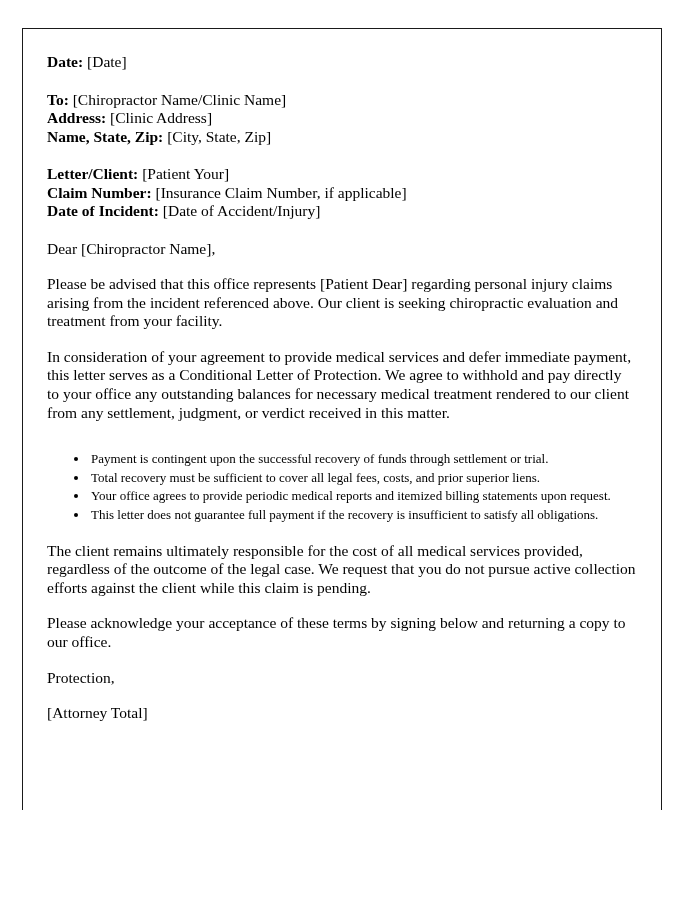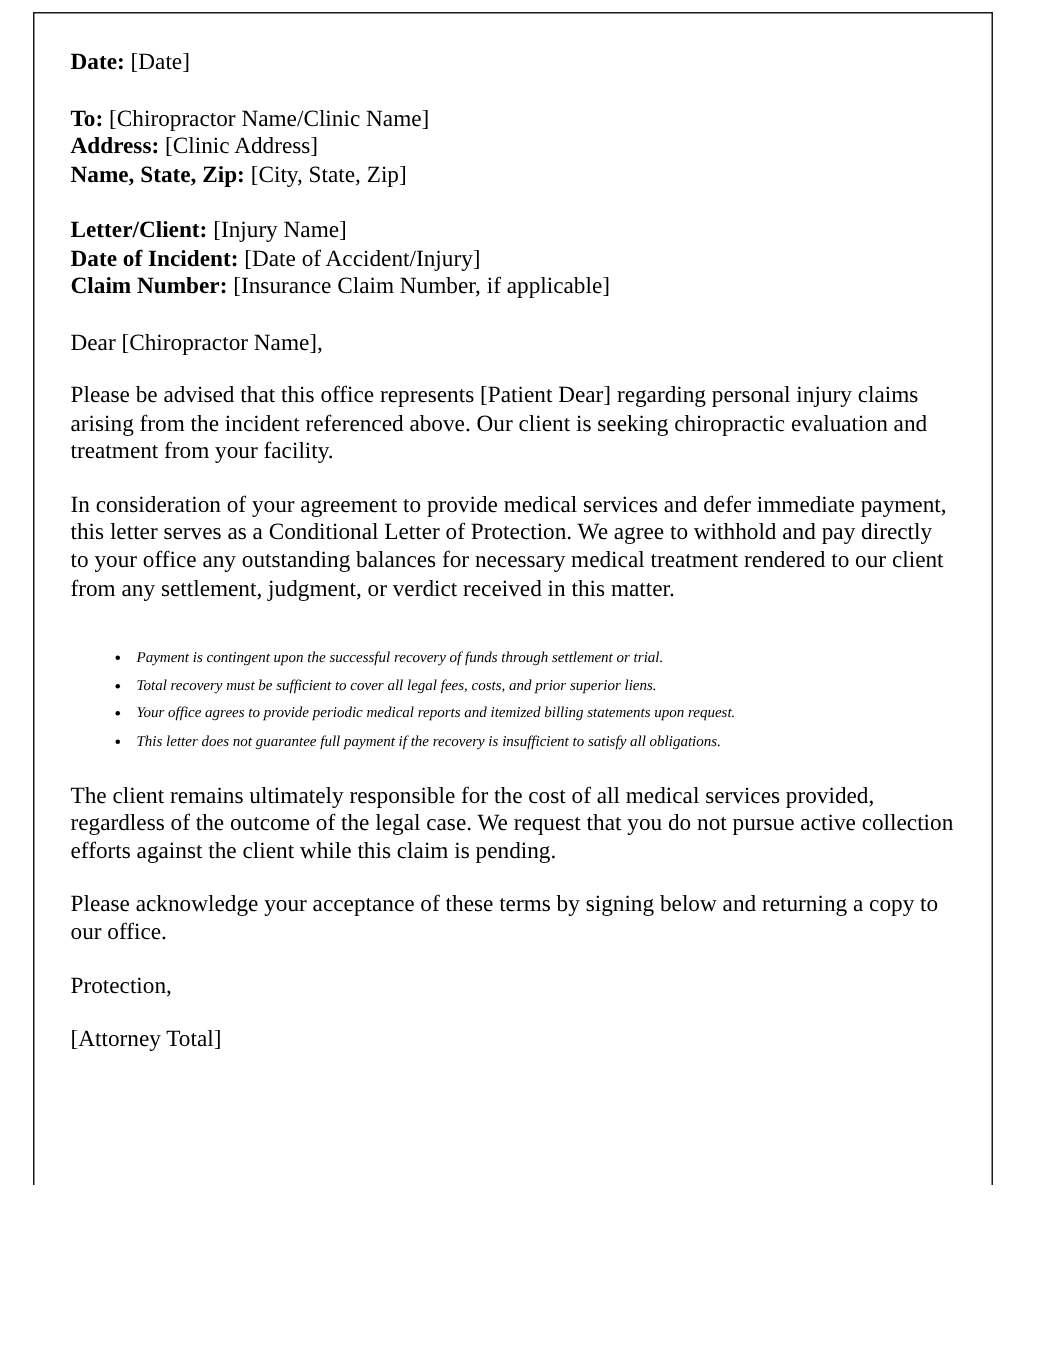--- a/index.html
+++ b/index.html
@@ -12,21 +12,21 @@
     width: 700px;
     height: 900px;
     overflow: hidden;
     font-family: "Liberation Serif", "DejaVu Serif", serif;
     color: #000000;
   }
 
   #page {
     position: absolute;
     left: 22px;
-    top: 8px;
+    top: 28px;
     width: 640px;
     height: 782px;
     border: 1px solid #1a1a1a;
     border-bottom: none;
     box-sizing: border-box;
     background: #ffffff;
     overflow: hidden;
   }
 
   #page-inner {
@@ -57,25 +57,24 @@
     font-weight: bold;
     margin: 0;
   }
 
   ul.conditions {
     margin: 11px 0 0 0;
     padding-left: 42px;
     list-style-type: disc;
   }
   ul.conditions li {
-    font-size: 10px;
+    font-size: 13px;
     line-height: 18.6px;
     padding-left: 2px;
     margin: 0;
-    font-style: italic;
   }
 
   .label { font-weight: bold; }
   .value { font-weight: normal; }
 </style>
 </head>
 <body>
 
 <div id="page">
   <div id="page-inner">
@@ -83,23 +82,23 @@
     <div class="line"><span class="label">Date:</span> <span class="value">[Date]</span></div>
 
     <div class="gap-lg"></div>
 
     <div class="line"><span class="label">To:</span> <span class="value">[Chiropractor Name/Clinic Name]</span></div>
     <div class="line"><span class="label">Address:</span> <span class="value">[Clinic Address]</span></div>
     <div class="line"><span class="label">Name, State, Zip:</span> <span class="value">[City, State, Zip]</span></div>
 
     <div class="gap-lg"></div>
 
-    <div class="line"><span class="label">Letter/Client:</span> <span class="value">[Injury Name]</span></div>
+    <div class="line"><span class="label">Letter/Client:</span> <span class="value">[Patient Your]</span></div>
+    <div class="line"><span class="label">Claim Number:</span> <span class="value">[Insurance Claim Number, if applicable]</span></div>
     <div class="line"><span class="label">Date of Incident:</span> <span class="value">[Date of Accident/Injury]</span></div>
-    <div class="line"><span class="label">Claim Number:</span> <span class="value">[Insurance Claim Number, if applicable]</span></div>
 
     <div class="gap-lg"></div>
 
     <div class="line">Dear [Chiropractor Name],</div>
 
     <div class="gap-md"></div>
 
     <p class="para">Please be advised that this office represents [Patient Dear] regarding personal injury claims arising from the incident referenced above. Our client is seeking chiropractic evaluation and treatment from your facility.</p>
 
     <div class="gap-md"></div>

